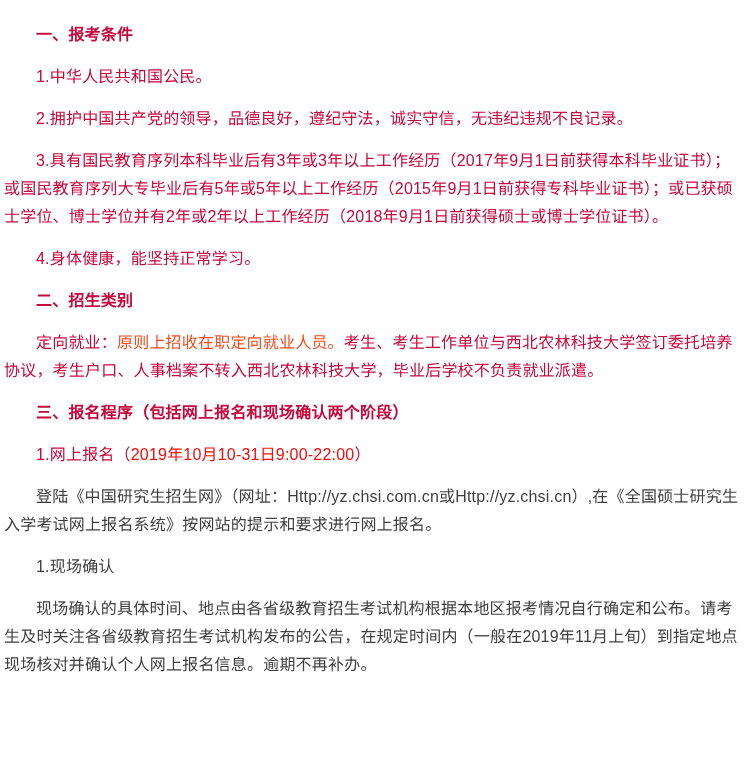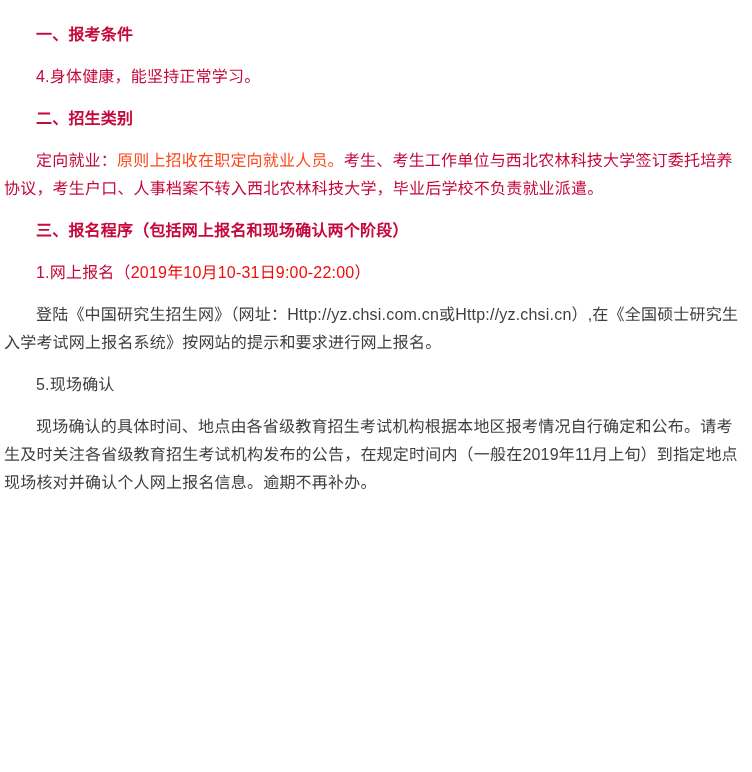--- a/index.html
+++ b/index.html
@@ -31,21 +31,24 @@
   .seg-red     { color: #c5093c; }
   .seg-orange  { color: #fa4a1e; }
   .seg-bright  { color: #f20c0c; font-weight: normal; }
   .seg-gray    { color: #3f3f3f; }
 </style>
 </head>
 <body>
 
 <div class="article">
     <p><span class="seg-heading">一、报考条件</span></p>
+    <p><span class="seg-red">1.中华人民共和国公民。</span></p>
+    <p><span class="seg-red">2.拥护中国共产党的领导，品德良好，遵纪守法，诚实守信，无违纪违规不良记录。</span></p>
+    <p><span class="seg-red">3.具有国民教育序列本科毕业后有3年或3年以上工作经历（2017年9月1日前获得本科毕业证书）；或国民教育序列大专毕业后有5年或5年以上工作经历（2015年9月1日前获得专科毕业证书）；或已获硕士学位、博士学位并有2年或2年以上工作经历（2018年9月1日前获得硕士或博士学位证书）。</span></p>
     <p><span class="seg-red">4.身体健康，能坚持正常学习。</span></p>
     <p><span class="seg-heading">二、招生类别</span></p>
     <p><span class="seg-red">定向就业：</span><span class="seg-orange">原则上招收在职定向就业人员。</span><span class="seg-red">考生、考生工作单位与西北农林科技大学签订委托培养协议，考生户口、人事档案不转入西北农林科技大学，毕业后学校不负责就业派遣。</span></p>
     <p><span class="seg-heading">三、报名程序（包括网上报名和现场确认两个阶段）</span></p>
     <p><span class="seg-red">1.网上报名（</span><span class="seg-bright">2019年10月10-31日9:00-22:00</span><span class="seg-red">）</span></p>
     <p><span class="seg-gray">登陆《中国研究生招生网》（网址：Http://yz.chsi.com.cn或Http://yz.chsi.cn）,在《全国硕士研究生入学考试网上报名系统》按网站的提示和要求进行网上报名。</span></p>
-    <p><span class="seg-gray">5.现场确认</span></p>
+    <p><span class="seg-gray">1.现场确认</span></p>
     <p><span class="seg-gray">现场确认的具体时间、地点由各省级教育招生考试机构根据本地区报考情况自行确定和公布。请考生及时关注各省级教育招生考试机构发布的公告，在规定时间内（一般在2019年11月上旬）到指定地点现场核对并确认个人网上报名信息。逾期不再补办。</span></p>
   </div>
 
 </body></html>

